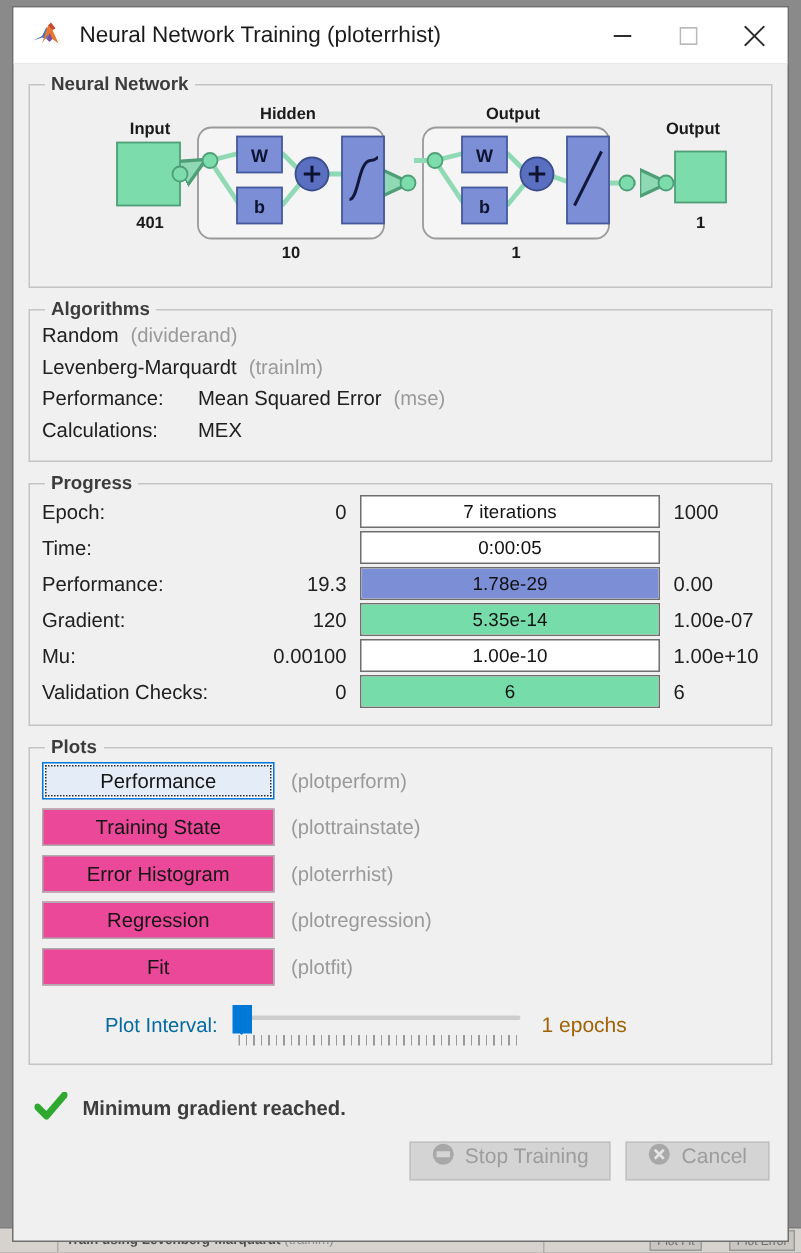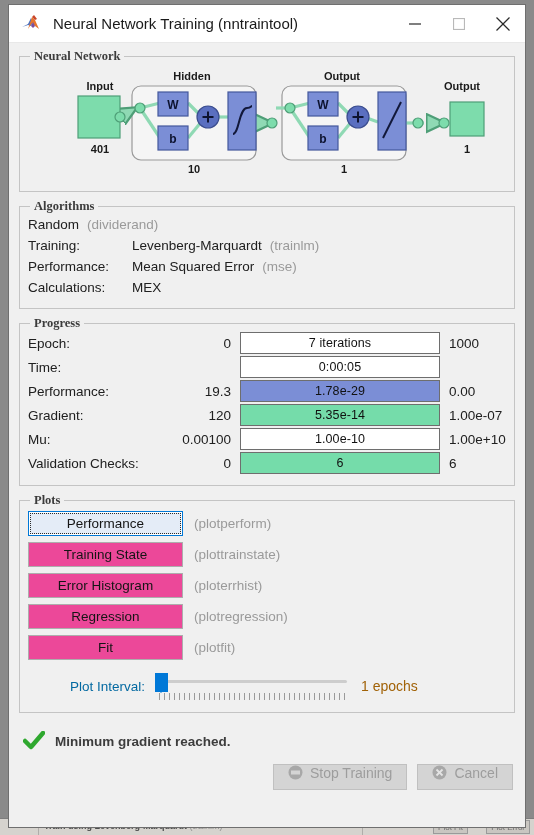--- a/index.html
+++ b/index.html
@@ -67,21 +67,21 @@
     display: flex; flex-direction: column;
     position: relative;
   }
 
   fieldset.panel {
     border: 1px solid #c4c4c4; margin: 0 0 7px 0; padding: 0 8px 8px 8px;
     background: #f0f0f0;
   }
   fieldset.panel > legend {
     font-size: 12.5px; font-weight: bold; color: #3c3c3c;
-    padding: 0 4px; margin-left: 2px; font-family: Liberation Serif, serif;
+    padding: 0 4px; margin-left: 2px;
   }
 
   
   #nn-panel { height: 143px; }
   #nn-svg { display: block; margin: 0 auto; }
 
   
   #alg-panel { padding-bottom: 10px; }
   .alg-row {
     display: flex; align-items: baseline;
@@ -202,21 +202,21 @@
 
 <div id="window">
 
   <div id="titlebar">
     <svg id="app-icon" viewBox="0 0 22 20">
       <path d="M1 13 L7 10 L10 4 L12 8 L10 12 L7 11 Z" fill="#4a6fbd"></path>
       <path d="M7 15 L11 3 L14 6 L18 15 L14 12 L11 9 Z" fill="#e8762c"></path>
       <path d="M11 3 L13 1 L16 5 L14 6 Z" fill="#c9462a"></path>
       <path d="M10 12 L12 8 L14 12 L12 14 Z" fill="#7a4f9e"></path>
     </svg>
-    <div id="title-text">Neural Network Training (nntraintool)</div>
+    <div id="title-text">Neural Network Training (ploterrhist)</div>
     <div class="winbtn" id="btn-min">
       <svg width="12" height="12" viewBox="0 0 12 12">
         <line x1="0" y1="6" x2="12" y2="6" stroke="currentColor" stroke-width="1.2"></line>
       </svg>
     </div>
     <div class="winbtn" id="btn-max">
       <svg width="12" height="12" viewBox="0 0 12 12">
         <rect x="0.5" y="0.5" width="11" height="11" fill="none" stroke="#b9b9b9" stroke-width="1.2"></rect>
       </svg>
     </div>
@@ -306,21 +306,20 @@
     </fieldset>
 
     <fieldset class="panel" id="alg-panel">
       <legend>Algorithms</legend>
 
       <div class="alg-row">
         <span class="alg-value">Random</span>
         <span class="alg-func">(dividerand)</span>
       </div>
       <div class="alg-row">
-        <span class="alg-label">Training:</span>
         <span class="alg-value">Levenberg-Marquardt</span>
         <span class="alg-func">(trainlm)</span>
       </div>
       <div class="alg-row">
         <span class="alg-label">Performance:</span>
         <span class="alg-value">Mean Squared Error</span>
         <span class="alg-func">(mse)</span>
       </div>
       <div class="alg-row">
         <span class="alg-label">Calculations:</span>

